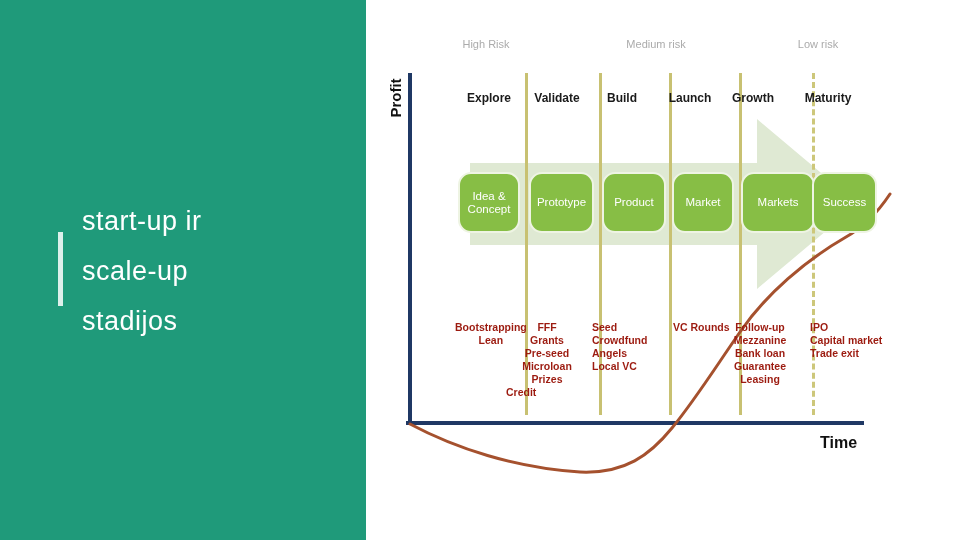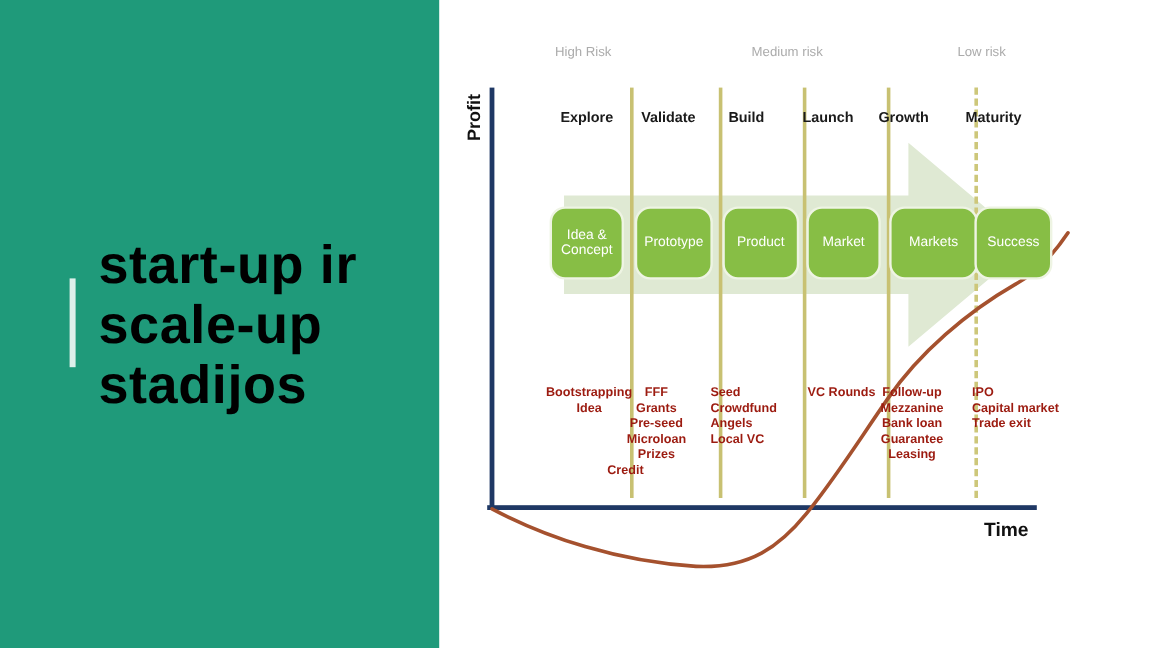--- a/index.html
+++ b/index.html
@@ -3,21 +3,21 @@
 <meta charset="utf-8">
 <style>
   html,body{margin:0;padding:0;}
   body{
     width:960px;height:540px;position:relative;overflow:hidden;
     background:#ffffff;font-family:"Liberation Sans",sans-serif;
   }
   
   .left-panel{position:absolute;left:0;top:0;width:366px;height:540px;background:#1f9a7a;}
   .accent-bar{position:absolute;left:58px;top:232px;width:5px;height:74px;background:rgba(255,255,255,.85);}
-  .title{position:absolute;left:82px;top:196px;color:#000000;font-size:45px;line-height:50px;font-weight:700;letter-spacing:.5px;}
+  .title{position:absolute;left:82px;top:196px;color:#ffffff;font-size:27px;line-height:50px;font-weight:400;letter-spacing:.5px;}
   
   .chart{position:absolute;left:366px;top:0;width:594px;height:540px;}
   .risk-label{position:absolute;top:38px;transform:translateX(-50%);font-size:11px;color:#ababab;white-space:nowrap;z-index:5;}
   .stage-header{position:absolute;top:91px;transform:translateX(-50%);font-size:12px;font-weight:bold;color:#1a1a1a;white-space:nowrap;z-index:5;}
   .y-axis{position:absolute;left:42px;top:73px;width:4px;height:350px;background:#1f3864;z-index:2;}
   .x-axis{position:absolute;left:40px;top:421px;width:458px;height:4px;background:#1f3864;z-index:2;}
   .vline{position:absolute;top:73px;width:3px;height:342px;background:#c8c172;z-index:2;}
   .vline.dashed{background:none;border-left:3px dashed #cdc77a;}
   .arrow-svg{position:absolute;left:74px;top:110px;z-index:1;}
   .curve-svg{position:absolute;left:34px;top:140px;z-index:3;}
@@ -86,21 +86,21 @@
 
   <div class="stage-box" style="left:92px;width:62px">Idea &amp; Concept</div>
   <div class="stage-box" style="left:163px;width:65px">Prototype</div>
   <div class="stage-box" style="left:306px;width:62px">Market</div>
   <div class="stage-box" style="left:236px;width:64px">Product</div>
   <div class="stage-box" style="left:375px;width:74px">Markets</div>
   <div class="stage-box" style="left:446px;width:65px">Success</div>
 
   <div class="funding" style="left:89px;text-align:center">
     <div>Bootstrapping</div>
-    <div>Idea</div>
+    <div>Lean</div>
   </div>
   <div class="funding" style="left:143px;width:76px;text-align:center">
     <div>FFF</div>
     <div>Grants</div>
     <div>Pre-seed</div>
     <div>Microloan</div>
     <div>Prizes</div>
   </div>
   <div class="funding" style="left:226px;width:64px;text-align:left">
     <div>Seed</div>

